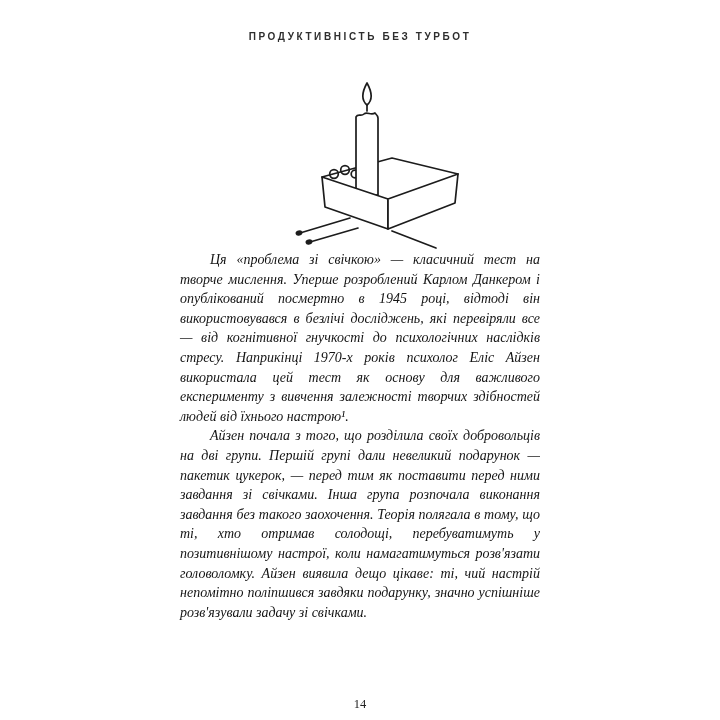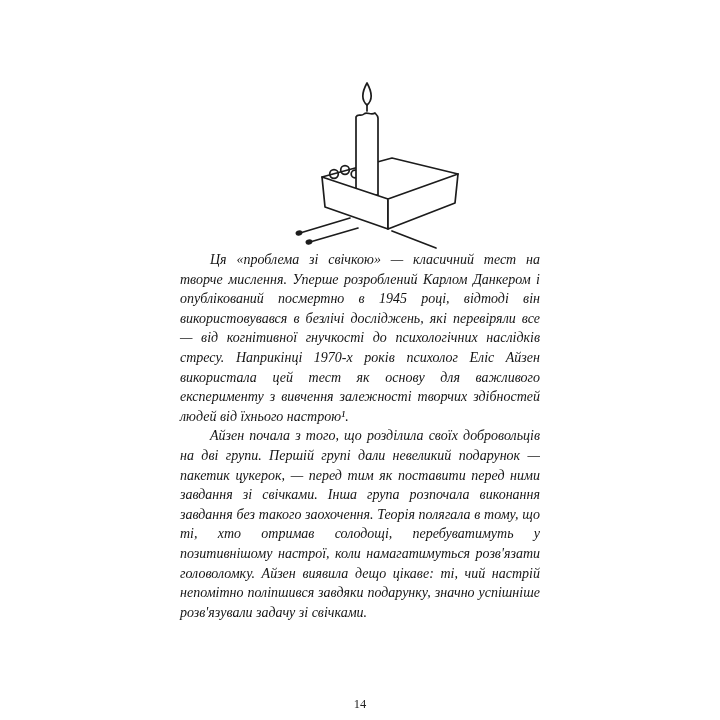--- a/index.html
+++ b/index.html
@@ -62,20 +62,21 @@
     text-align: center;
     font-size: 12.5px;
     color: #222222;
   }
 </style>
 </head>
 <body>
 
 <div class="page">
 
+  <div class="running-header">ПРОДУКТИВНІСТЬ БЕЗ ТУРБОТ</div>
 
   <div class="illustration">
     <svg width="200" height="176" viewBox="0 0 200 176" aria-hidden="true">
       <g fill="none" stroke="#1c1c1c" stroke-width="1.7" stroke-linecap="round" stroke-linejoin="round">
 
         <path d="M62 99 L132 80 L198 96"></path>
 
         <circle cx="74" cy="96" r="4.3"></circle>
         <circle cx="85" cy="92" r="4.3"></circle>
         <circle cx="95" cy="96" r="3.8"></circle>

